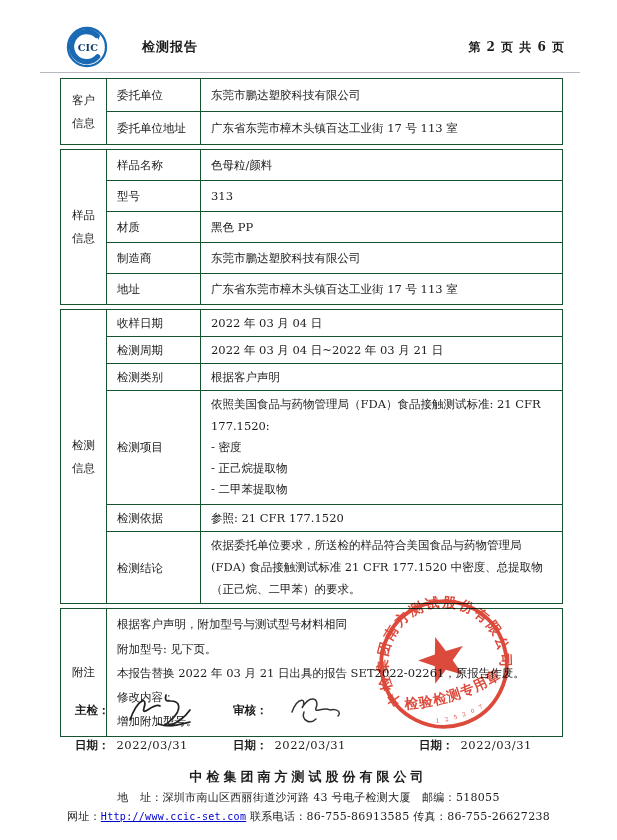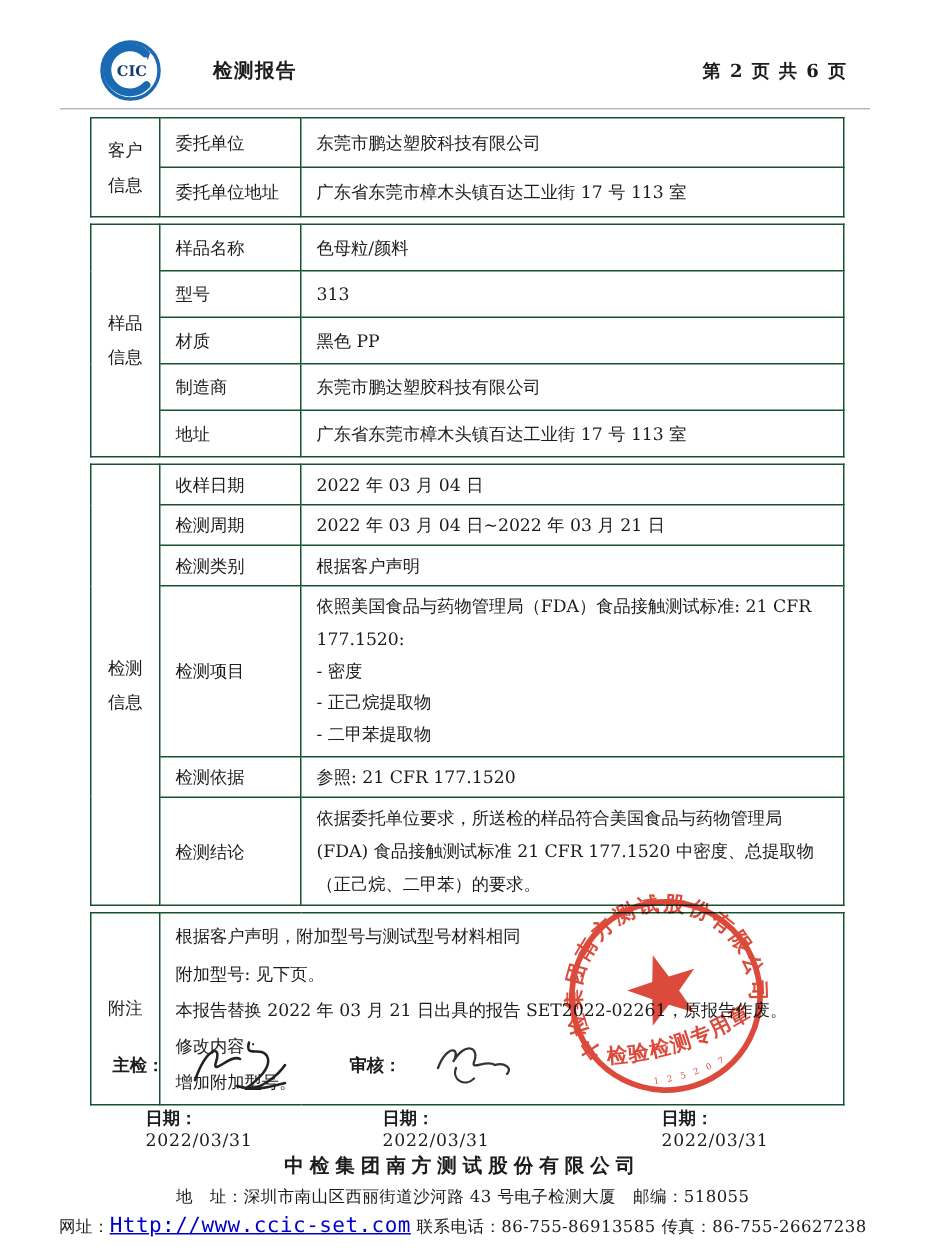--- a/index.html
+++ b/index.html
@@ -25,32 +25,32 @@
   .sec-test td.conclusion { line-height: 1.9; }
   .notes-val div { line-height: 2.1; }
   .pline { line-height: 1.85; }
 
   
   .sig-grid { position: absolute; top: 688px; left: 75px; width: 492px; display: grid; grid-template-columns: 158px 186px 148px; }
   .sig-cell { display: flex; align-items: center; }
   .sig-label { font-size: 11.5px; font-weight: bold; white-space: nowrap; }
   .sig-svg { margin-left: 10px; }
   .date-grid { position: absolute; top: 738px; left: 75px; width: 492px; display: grid; grid-template-columns: 158px 186px 148px; }
-  .date-cell { display: flex; align-items: baseline; font-size: 11.5px; flex-direction: column; }
+  .date-cell { display: flex; align-items: baseline; font-size: 11.5px; }
   .date-cell .dl { font-weight: bold; }
-  .date-cell .dv { margin-left: 22px; letter-spacing: .5px; }
+  .date-cell .dv { margin-left: 7px; letter-spacing: .5px; }
 
   
   .stamp { position: absolute; top: 588px; left: 368px; width: 152px; height: 152px; mix-blend-mode: multiply; opacity: .92; pointer-events: none; }
 
   
   .footer { position: absolute; top: 768px; left: 0; width: 617px; text-align: center; }
   .f-company { font-size: 13px; font-weight: bold; letter-spacing: 4px; }
   .f-line { font-size: 11px; margin-top: 4px; letter-spacing: .3px; }
-  .f-link { color: #0000cc; text-decoration: underline; font-family: "DejaVu Sans Mono", "Liberation Mono", monospace; font-size: 14px; }
+  .f-link { color: #0000cc; text-decoration: underline; font-family: "DejaVu Sans Mono", "Liberation Mono", monospace; font-size: 10px; }
 </style>
 </head>
 <body>
 
 <div class="hdr">
   <svg class="logo" viewBox="0 0 60 52">
     <circle cx="30" cy="26" r="21.5" fill="none" stroke="#1a6ab3" stroke-width="2.6"></circle>
     <path d="M 41,13 A 17 17 0 1 0 42,37" fill="none" stroke="#1a6ab3" stroke-width="6" stroke-linecap="round"></path>
     <path d="M 41,13 l 4,-1 -2,6 z" fill="#1a6ab3"></path>
     <text x="31" y="30" text-anchor="middle" font-size="11" font-weight="bold" fill="#123f73" font-family="'DejaVu Serif',serif">CIC</text>

